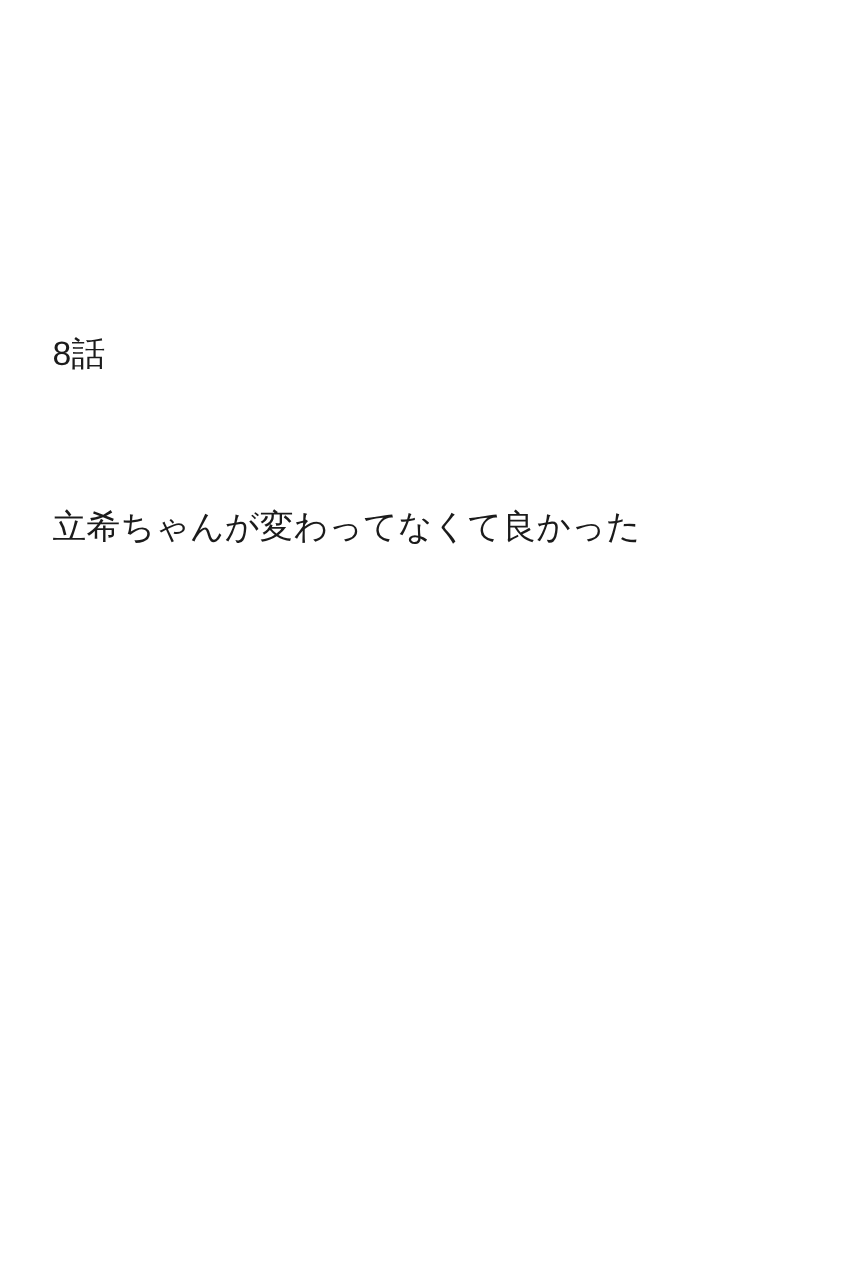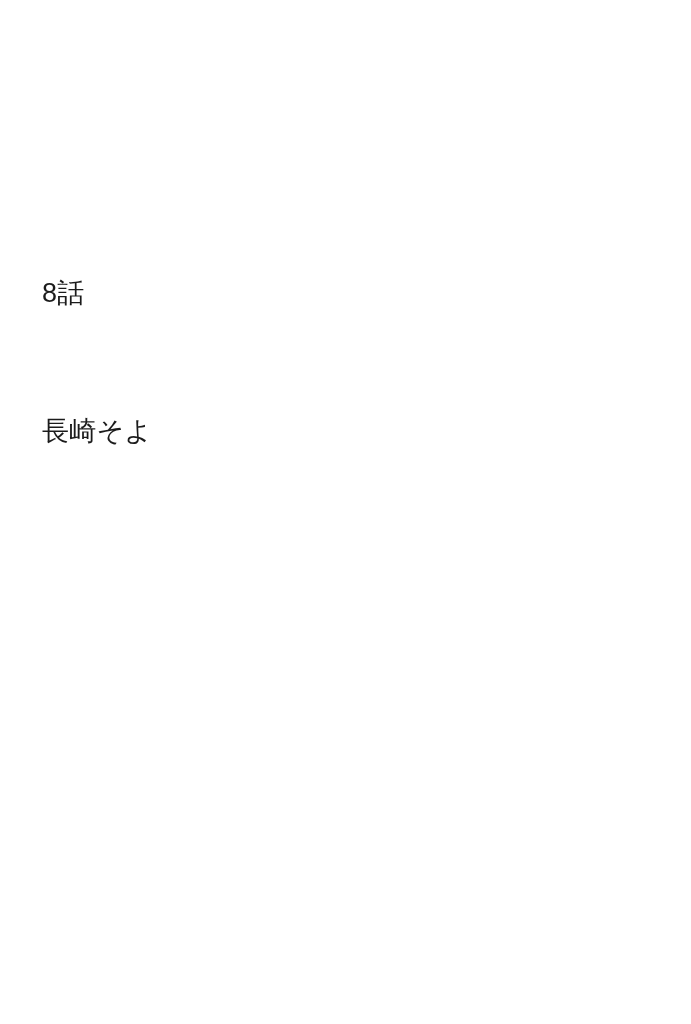--- a/index.html
+++ b/index.html
@@ -11,21 +11,21 @@
     width: 691px;
     height: 1024px;
     font-family: "Liberation Sans", "DejaVu Sans", sans-serif;
     color: #1a1a1a;
     overflow: hidden;
   }
   .page {
     width: 691px;
     height: 1024px;
     box-sizing: border-box;
-    padding: 40px 38px 0 42px;
+    padding: 30px 38px 0 42px;
     background: #ffffff;
   }
   .note-body {
     font-size: 27px;
     line-height: 46px;
     letter-spacing: 0.2px;
     white-space: pre-wrap;
     word-break: break-word;
     color: #1b1b1b;
   }
@@ -39,21 +39,21 @@
   }
 </style>
 </head>
 <body>
 
 <div class="page">
   <div class="note-body">
 
     <div class="block">
       <span class="line">8話</span>
-      <span class="line">長崎そよ</span>
+      <span class="line">立希ちゃんが変わってなくて良かった</span>
     </div>
 
     
 
     
 
     
 
   </div>
 </div>

